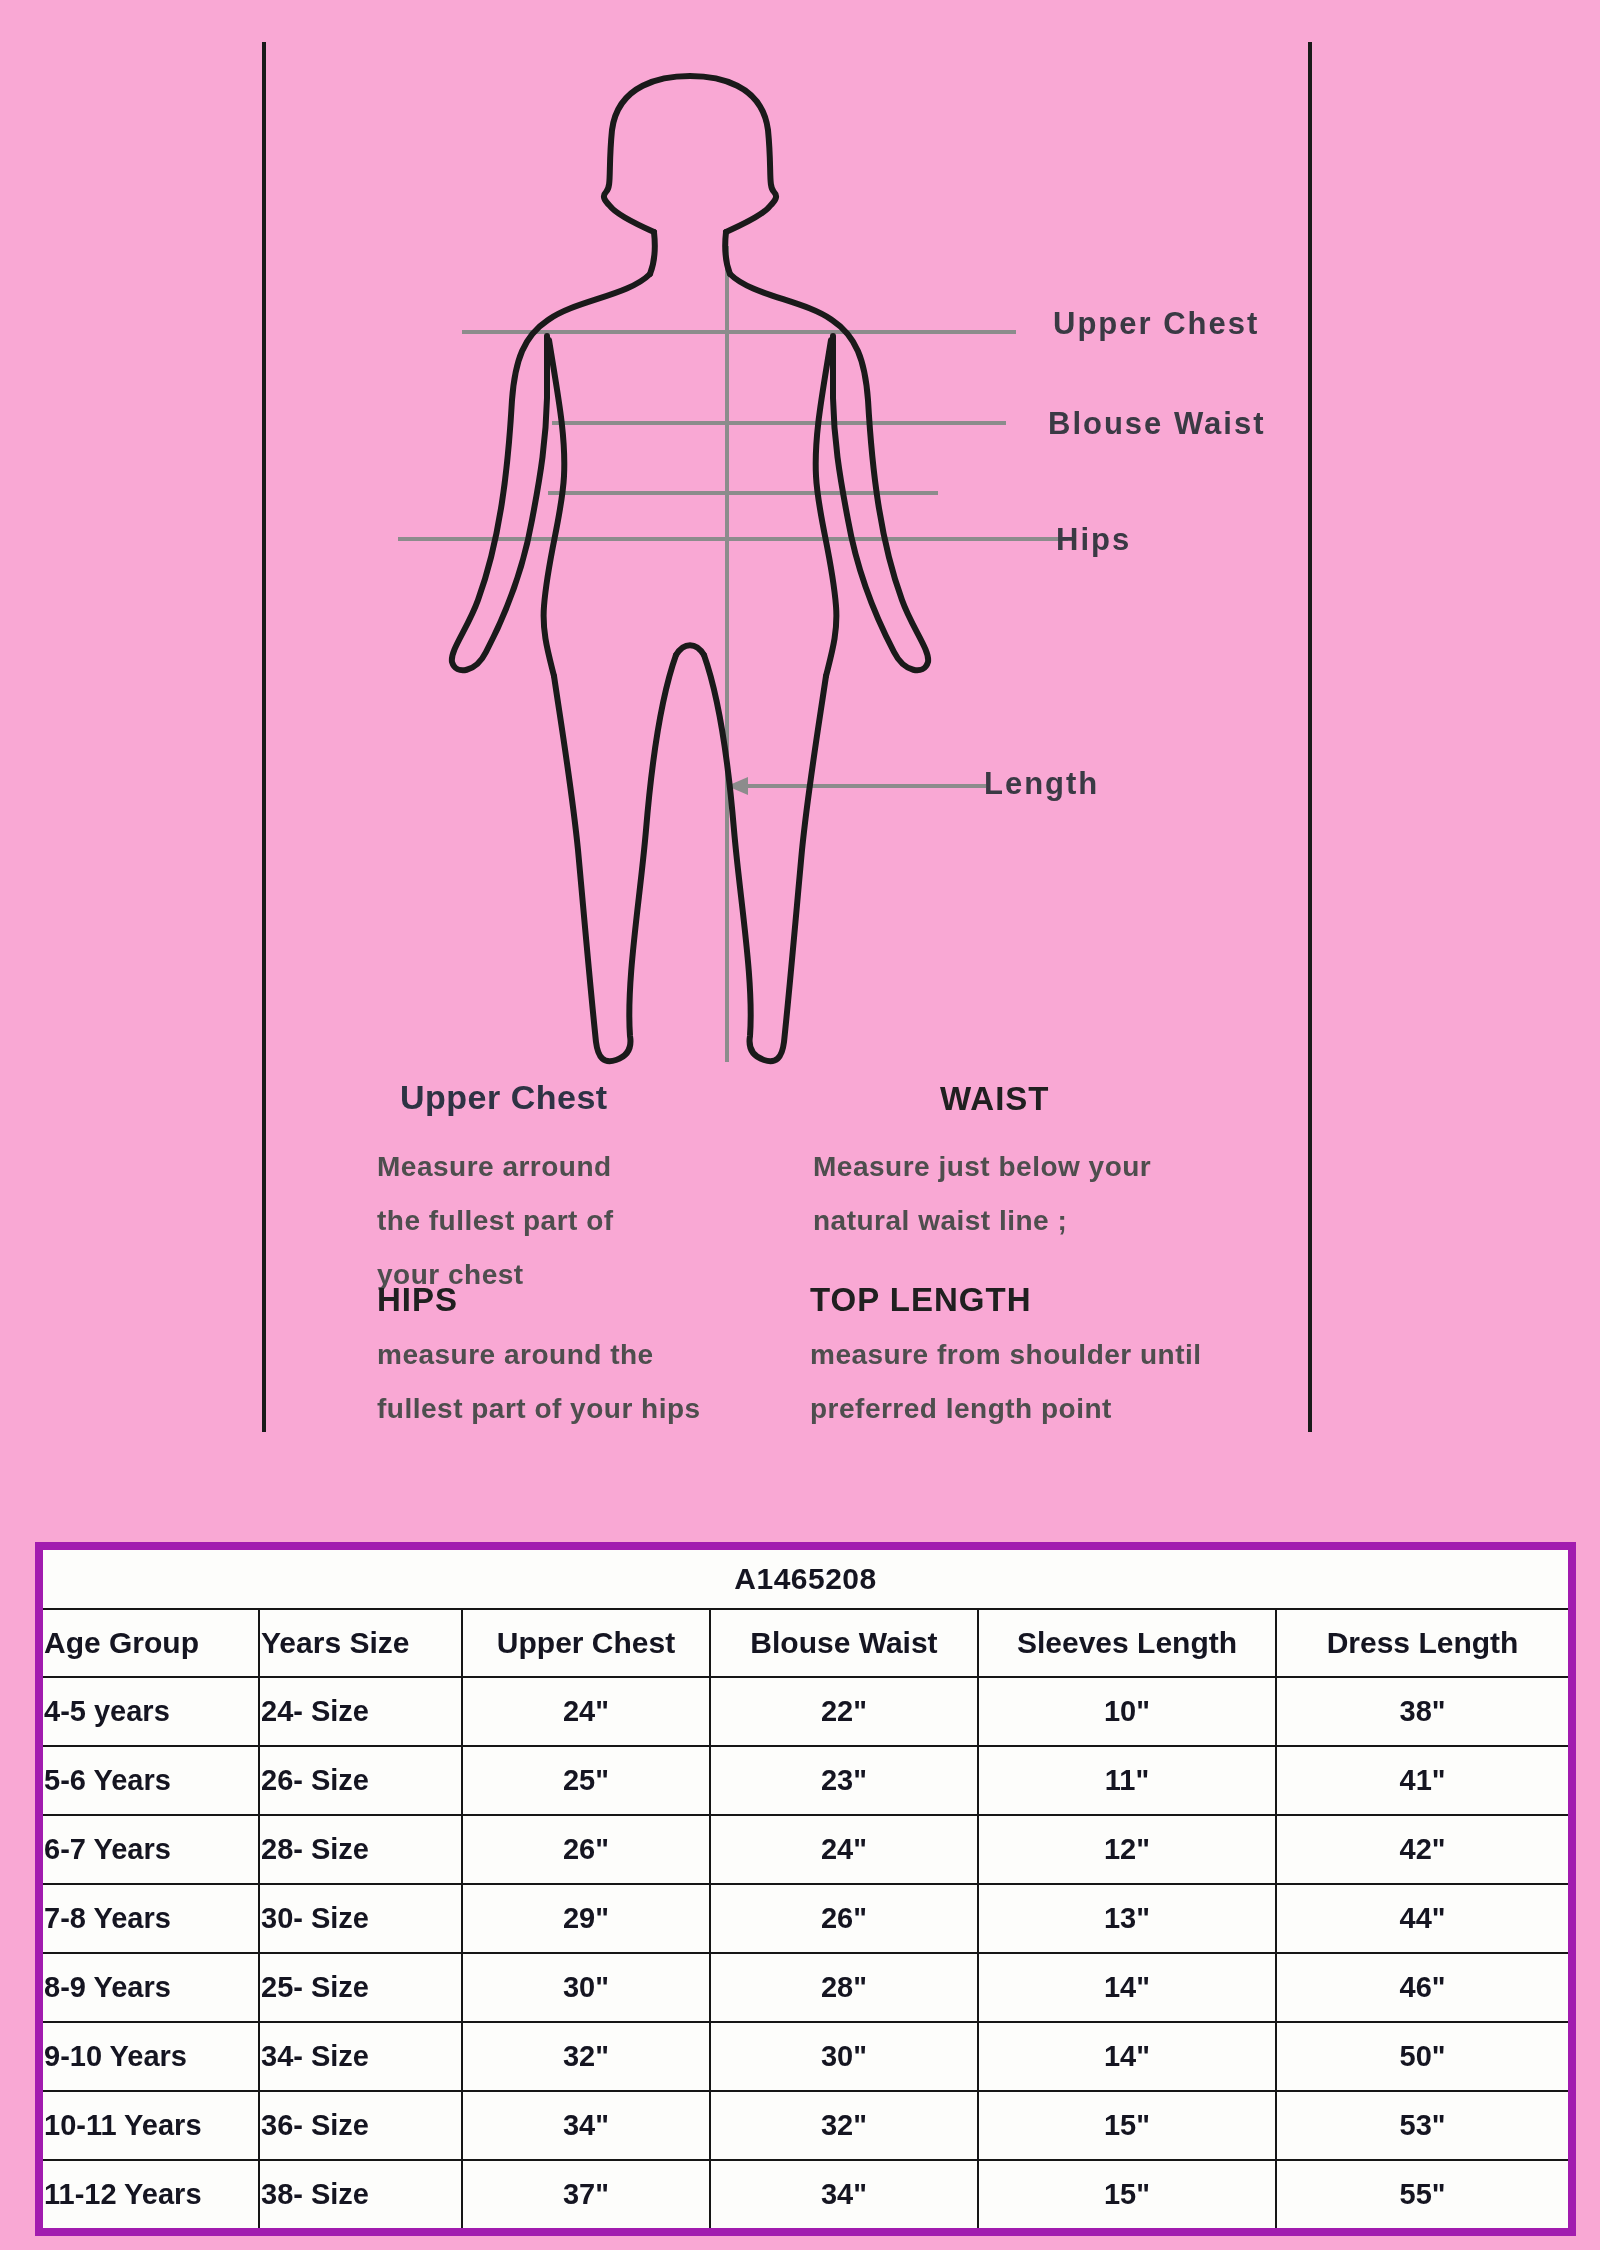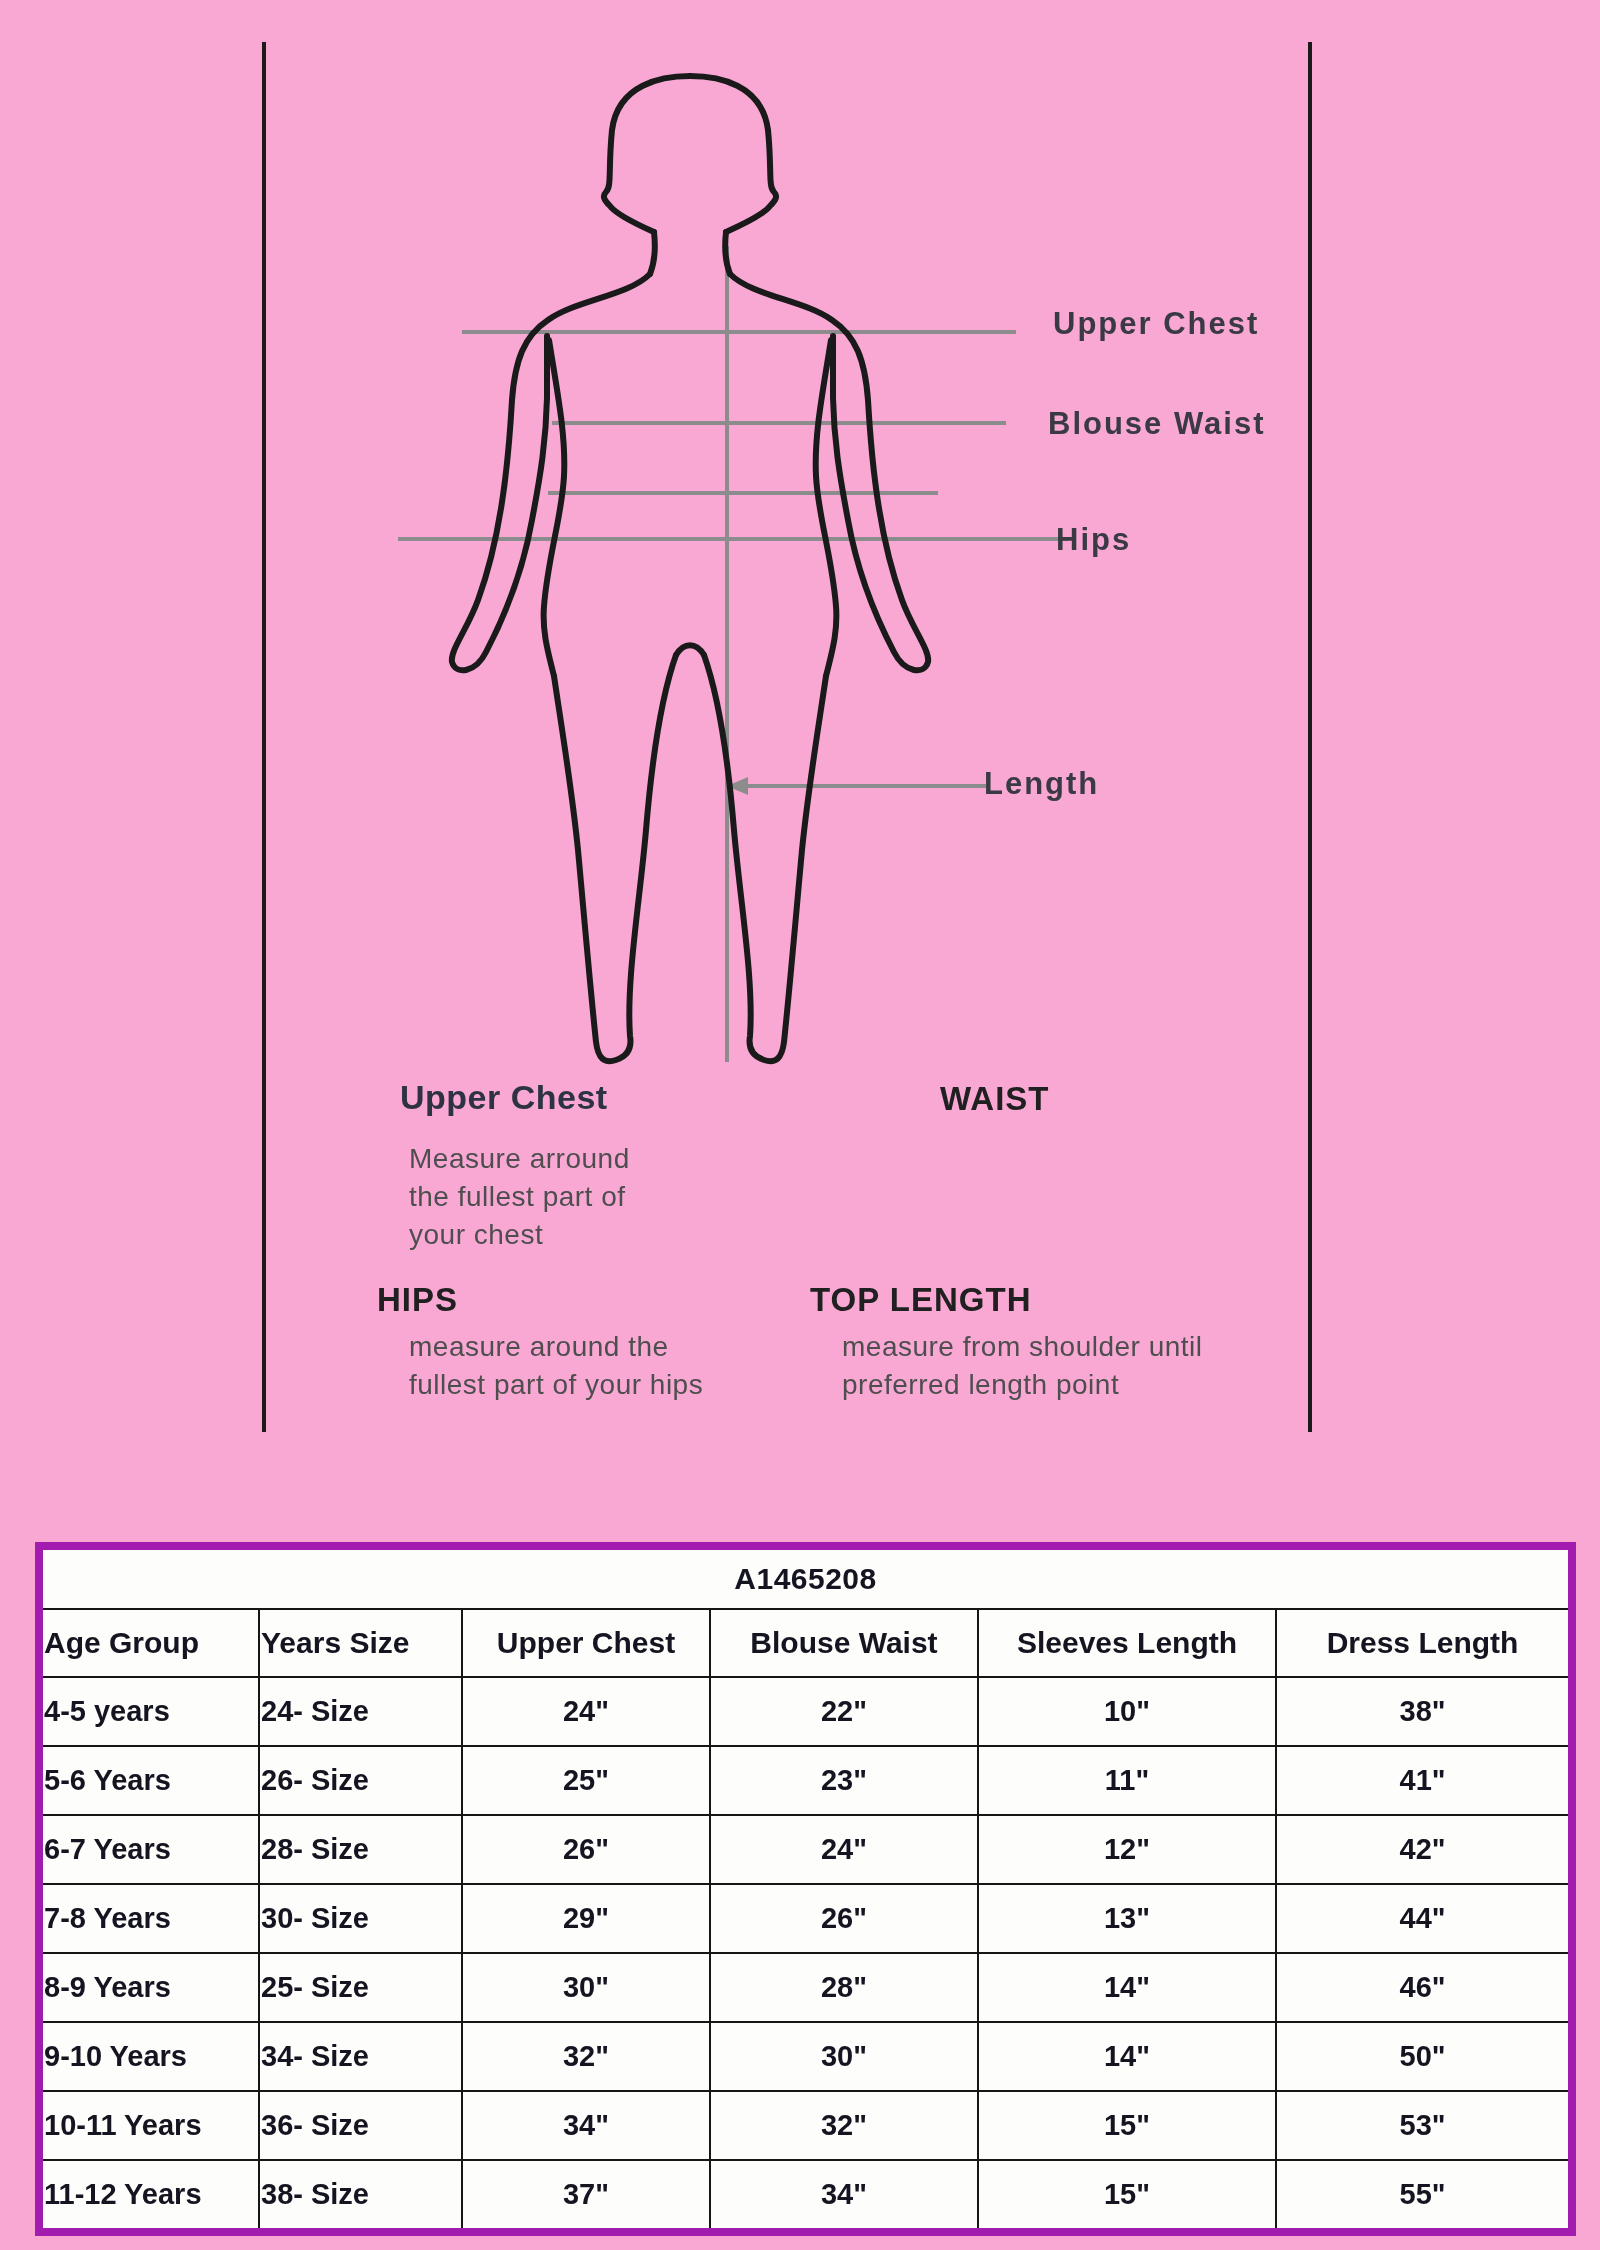--- a/index.html
+++ b/index.html
@@ -16,22 +16,22 @@
   }
   .sec-heading-navy {
     position:absolute; font-size:34px; font-weight:600; letter-spacing:0.5px;
     color:#2e3344; white-space:nowrap;
   }
   .sec-heading-black {
     position:absolute; font-size:33px; font-weight:700; letter-spacing:1px;
     color:#202020; white-space:nowrap;
   }
   .sec-para {
-    position:absolute; font-size:28px; font-weight:400; letter-spacing:0.5px;
-    color:#4e4e4e; line-height:38px; white-space:pre-line;margin-left:32px;
+    position:absolute; font-size:28px; font-weight:700; letter-spacing:0.5px;
+    color:#4e4e4e; line-height:54px; white-space:pre-line;
   }
   
   table.size-table {
     position:absolute; left:35px; top:1542px; width:1533px;
     border-collapse:collapse; table-layout:fixed;
     background:#fdfdfb; border:8px solid #a21caf;
     color:#151521;
   }
   table.size-table th, table.size-table td {
     border:2px solid #161616; overflow:hidden; white-space:nowrap;
@@ -100,20 +100,22 @@
   <div class="measure-label" style="left:1048px; top:406px;">Blouse Waist</div>
   <div class="measure-label" style="left:1056px; top:522px;">Hips</div>
   <div class="measure-label" style="left:984px; top:766px;">Length</div>
 
   <div class="sec-heading-navy" style="left:400px; top:1078px;">Upper Chest</div>
   <div class="sec-para" style="left:377px; top:1140px;">Measure arround
 the fullest part of
 your chest</div>
 
   <div class="sec-heading-black" style="left:940px; top:1080px;">WAIST</div>
+  <div class="sec-para" style="left:813px; top:1140px;">Measure just below your
+natural waist line ;</div>
 
   <div class="sec-heading-black" style="left:377px; top:1281px;">HIPS</div>
   <div class="sec-para" style="left:377px; top:1328px;">measure around the
 fullest part of your hips</div>
 
   <div class="sec-heading-black" style="left:810px; top:1281px;">TOP LENGTH</div>
   <div class="sec-para" style="left:810px; top:1328px;">measure from shoulder until
 preferred length point</div>
 
   <table class="size-table">

